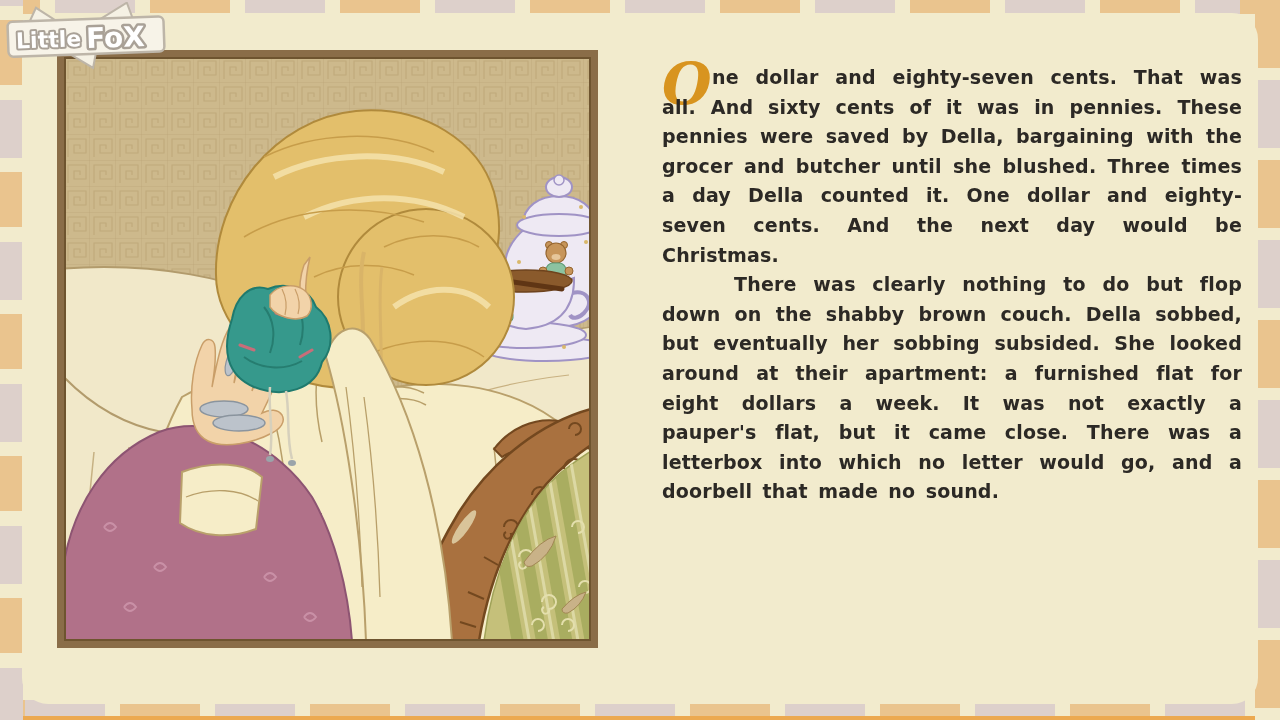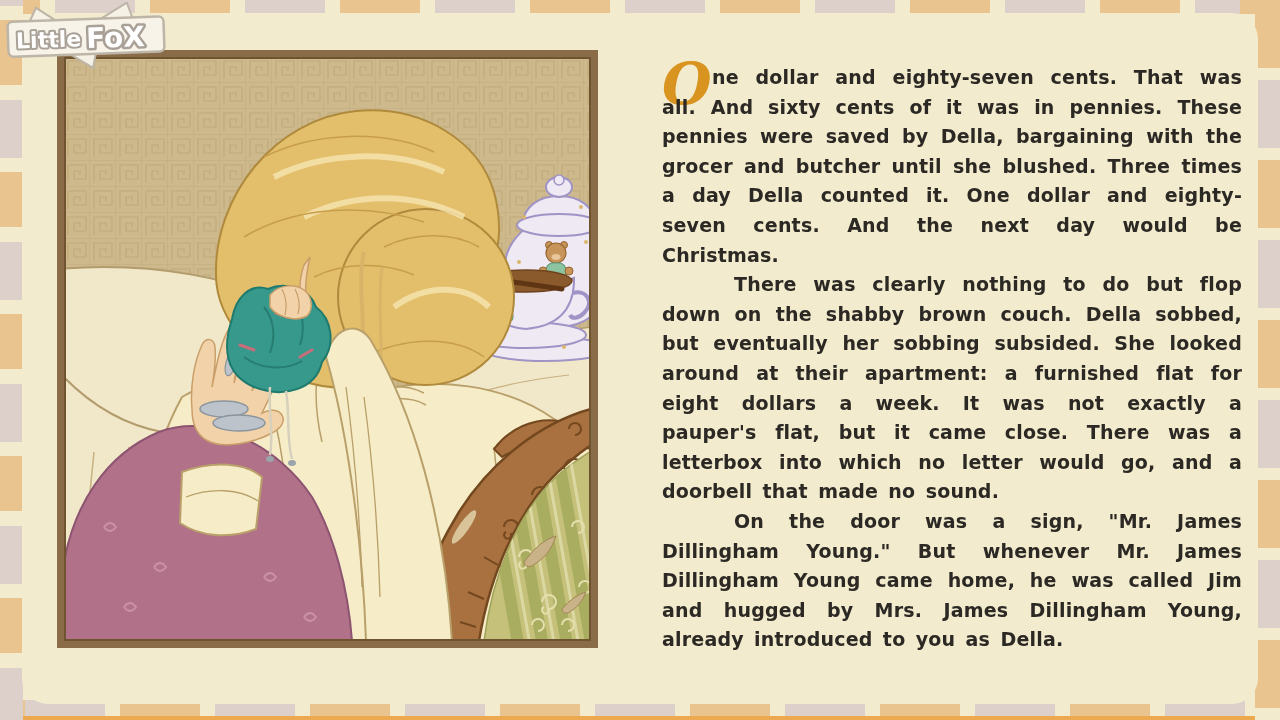--- a/index.html
+++ b/index.html
@@ -245,21 +245,20 @@
 
     <rect x="1" y="1" width="525" height="582" fill="none" stroke="#6e542f" stroke-width="2"></rect>
   </svg>
 </div>
 
 <div class="story">
   <p><span class="dropcap">
         <span>O</span>
       </span><span>ne dollar and eighty-seven cents. That was all. And sixty cents of it was in pennies. These pennies were saved by Della, bargaining with the grocer and butcher until she blushed. Three times a day Della counted it. One dollar and eighty-seven cents. And the next day would be Christmas.</span></p>
   <p class="indented">There was clearly nothing to do but flop down on the shabby brown couch. Della sobbed, but eventually her sobbing subsided. She looked around at their apartment: a furnished flat for eight dollars a week. It was not exactly a pauper's flat, but it came close. There was a letterbox into which no letter would go, and a doorbell that made no sound.</p>
-  <p class="indented">On the door was a sign, "Mr. James Dillingham Young." But whenever Mr. James Dillingham Young came home, he was called Jim and hugged by Mrs. James Dillingham Young, already introduced to you as Della.</p>
 </div>
 
 <div class="logo">
   <svg width="180" height="70" viewBox="0 0 180 70">
     <g transform="rotate(-2 85 35)">
       <path d="M20,30 L33,4 L56,20 Z" fill="#f5f1e4" stroke="#bdb5a8" stroke-width="2"></path>
       <path d="M96,18 L124,2 L132,26 Z" fill="#f5f1e4" stroke="#bdb5a8" stroke-width="2"></path>
       <path d="M60,48 L88,66 L92,48 Z" fill="#f5f1e4" stroke="#bdb5a8" stroke-width="2"></path>
       <rect x="4" y="17" width="156" height="35" rx="5" fill="#f7f3e8" stroke="#bdb5a8" stroke-width="2.5"></rect>
       <text x="12" y="44" font-size="22" stroke-width="4">Little</text>

